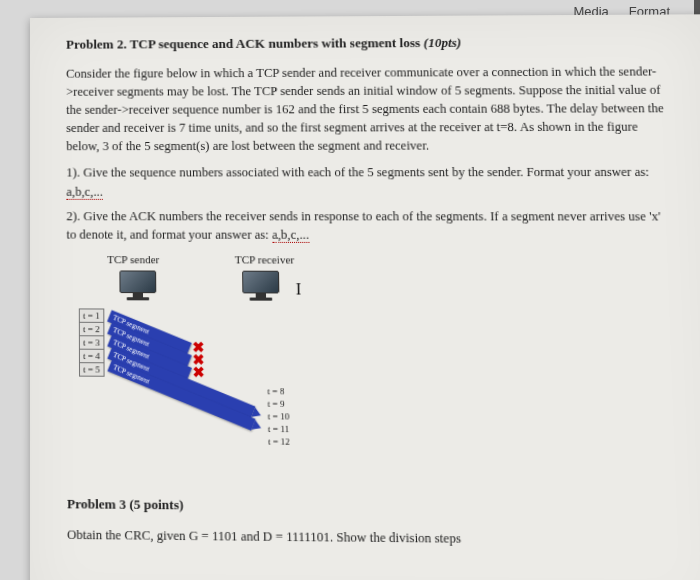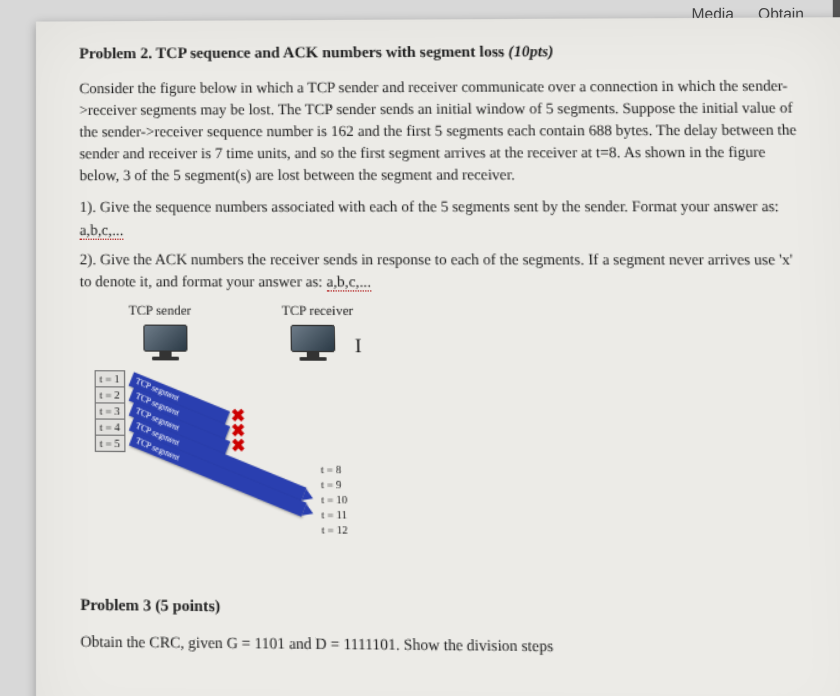--- a/index.html
+++ b/index.html
@@ -144,21 +144,21 @@
     position: absolute;
     top: 0; right: 0; width: 6px; height: 100%;
     background: #555;
   }
 </style>
 </head>
 <body>
 
 <div class="tabs">
   <span>Media</span>
-  <span>Obtain</span>
+  <span>Format</span>
 </div>
 
 <div class="right-edge"></div>
 
 <div class="page">
 
   <div class="problem-title">
     <span>Problem 2. TCP sequence and ACK numbers with segment loss </span><span class="points">(10pts)</span>
   </div>
 

